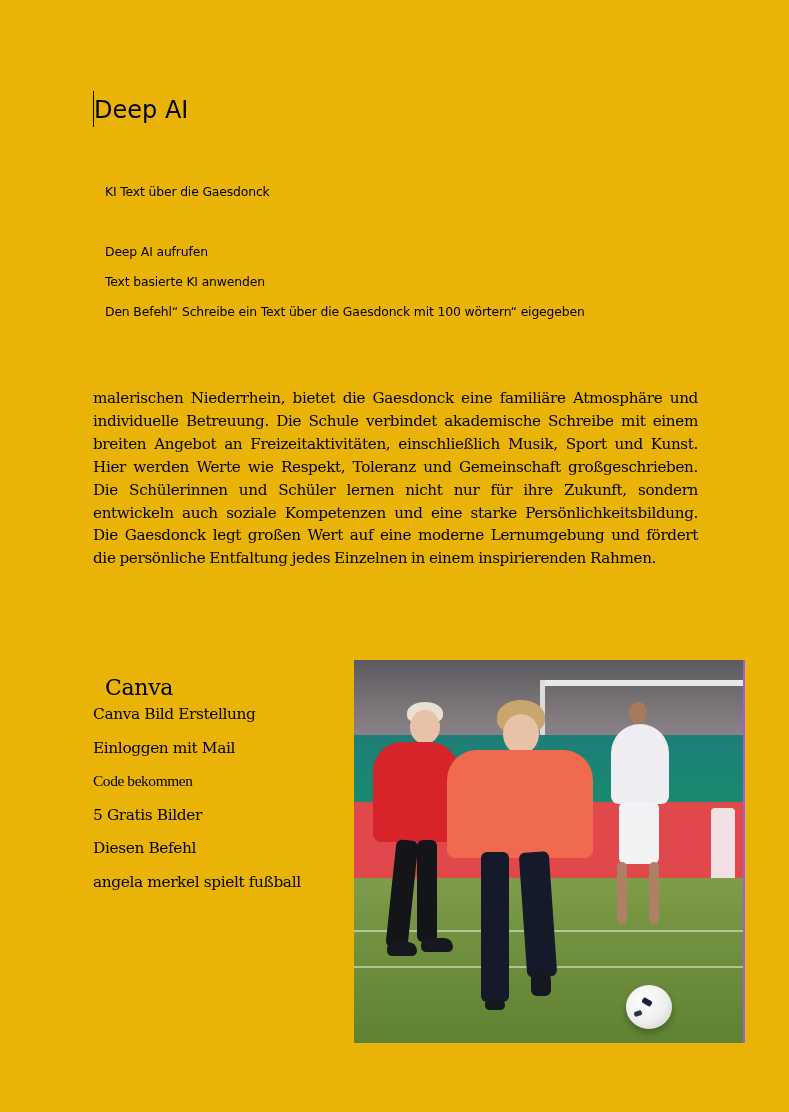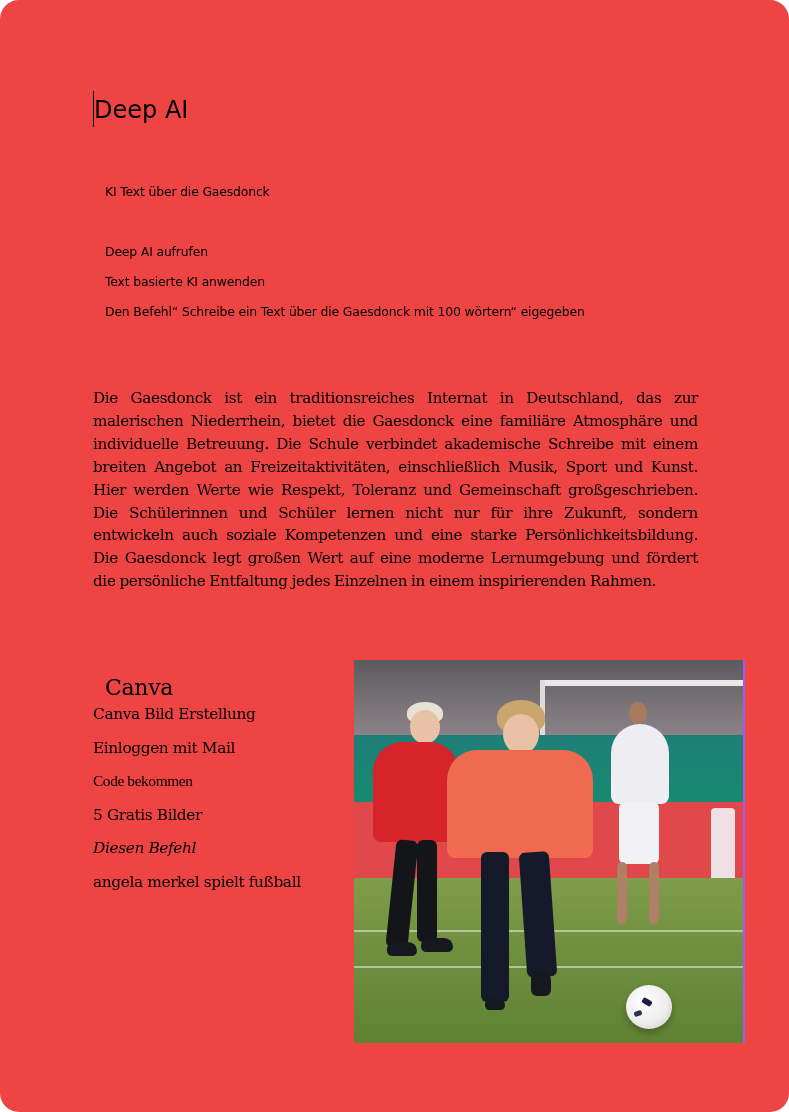--- a/index.html
+++ b/index.html
@@ -1,17 +1,17 @@
 <!DOCTYPE html>
 <html><head>
   <meta charset="utf-8">
   <style>
     html, body { margin: 0; padding: 0; background: #ffffff; }
     body { width: 789px; height: 1112px; position: relative; overflow: hidden; color: #000; }
-    .page { position: absolute; left: 0; top: 0; width: 789px; height: 1112px; background: #ef4444; border-radius: 19px; }
+    .page { position: absolute; left: 0; top: 0; width: 789px; height: 1112px; background: #eab308; }
     .cursor { position: absolute; left: 93px; top: 91px; width: 1px; height: 36px; background: #000; }
     .h1 { position: absolute; left: 94px; top: 92px; font-family: "DejaVu Sans", sans-serif; font-size: 24px; line-height: 36px; margin: 0; font-weight: normal; }
     .small { position: absolute; left: 93px; font-family: "DejaVu Sans", sans-serif; font-size: 12.4px; line-height: 16px; margin: 12px; white-space: nowrap; letter-spacing: -0.15px; }
     .body-para { position: absolute; left: 93px; top: 387px; width: 605px; font-family: "DejaVu Serif", serif; font-size: 15.2px; line-height: 22.9px; text-align: justify; margin: 0; letter-spacing: -0.35px; word-spacing: -0.5px; }
     .body-para .ln { display: block; text-align: justify; text-align-last: justify; }
     .body-para .ln.last { text-align-last: left; }
     .canva-title { position: absolute; left: 93px; top: 661px; font-family: "DejaVu Serif", serif; font-size: 22px; line-height: 30px; margin: 12px; font-weight: normal; letter-spacing: -0.3px; }
     .canva-item { position: absolute; left: 93px; font-family: "DejaVu Serif", serif; font-size: 15.4px; line-height: 22px; margin: 0; white-space: nowrap; letter-spacing: -0.4px; }
 
     
@@ -42,37 +42,36 @@
 <div class="page">
   <div class="cursor"></div>
   <h1 class="h1">Deep AI</h1>
 
   <p class="small" style="top:172px;">KI Text über die Gaesdonck</p>
   <p class="small" style="top:232px;">Deep AI aufrufen</p>
   <p class="small" style="top:262px;">Text basierte KI anwenden</p>
   <p class="small" style="top:292px;">Den Befehl“ Schreibe ein Text über die Gaesdonck mit 100 wörtern“ eigegeben</p>
 
   <div class="body-para">
-    <span class="ln">Die Gaesdonck ist ein traditionsreiches Internat in Deutschland, das zur</span>
     <span class="ln">malerischen Niederrhein, bietet die Gaesdonck eine familiäre Atmosphäre und</span>
     <span class="ln">individuelle Betreuung. Die Schule verbindet akademische Schreibe mit einem</span>
     <span class="ln">breiten Angebot an Freizeitaktivitäten, einschließlich Musik, Sport und Kunst.</span>
     <span class="ln">Hier werden Werte wie Respekt, Toleranz und Gemeinschaft großgeschrieben.</span>
     <span class="ln">Die Schülerinnen und Schüler lernen nicht nur für ihre Zukunft, sondern</span>
     <span class="ln">entwickeln auch soziale Kompetenzen und eine starke Persönlichkeitsbildung.</span>
     <span class="ln">Die Gaesdonck legt großen Wert auf eine moderne Lernumgebung und fördert</span>
     <span class="ln last">die persönliche Entfaltung jedes Einzelnen in einem inspirierenden Rahmen.</span>
   </div>
 
   <h2 class="canva-title">Canva</h2>
   <p class="canva-item" style="top:703px;">Canva Bild Erstellung</p>
   <p class="canva-item" style="top:737px;">Einloggen mit Mail</p>
   <p class="canva-item" style="top:770px;font-family:Liberation Serif, serif;">Code bekommen</p>
   <p class="canva-item" style="top:804px;">5 Gratis Bilder</p>
-  <p class="canva-item" style="top:837px;font-style:italic;">Diesen Befehl</p>
+  <p class="canva-item" style="top:837px;">Diesen Befehl</p>
   <p class="canva-item" style="top:871px;">angela merkel spielt fußball</p>
 
   <div class="photo">
     <div class="stands"></div>
     <div class="goal-bar"></div>
     <div class="goal-post"></div>
     <div class="teal-wall"></div>
     <div class="red-board"></div>
     <div class="board-one"></div>
     <div class="pitch">

